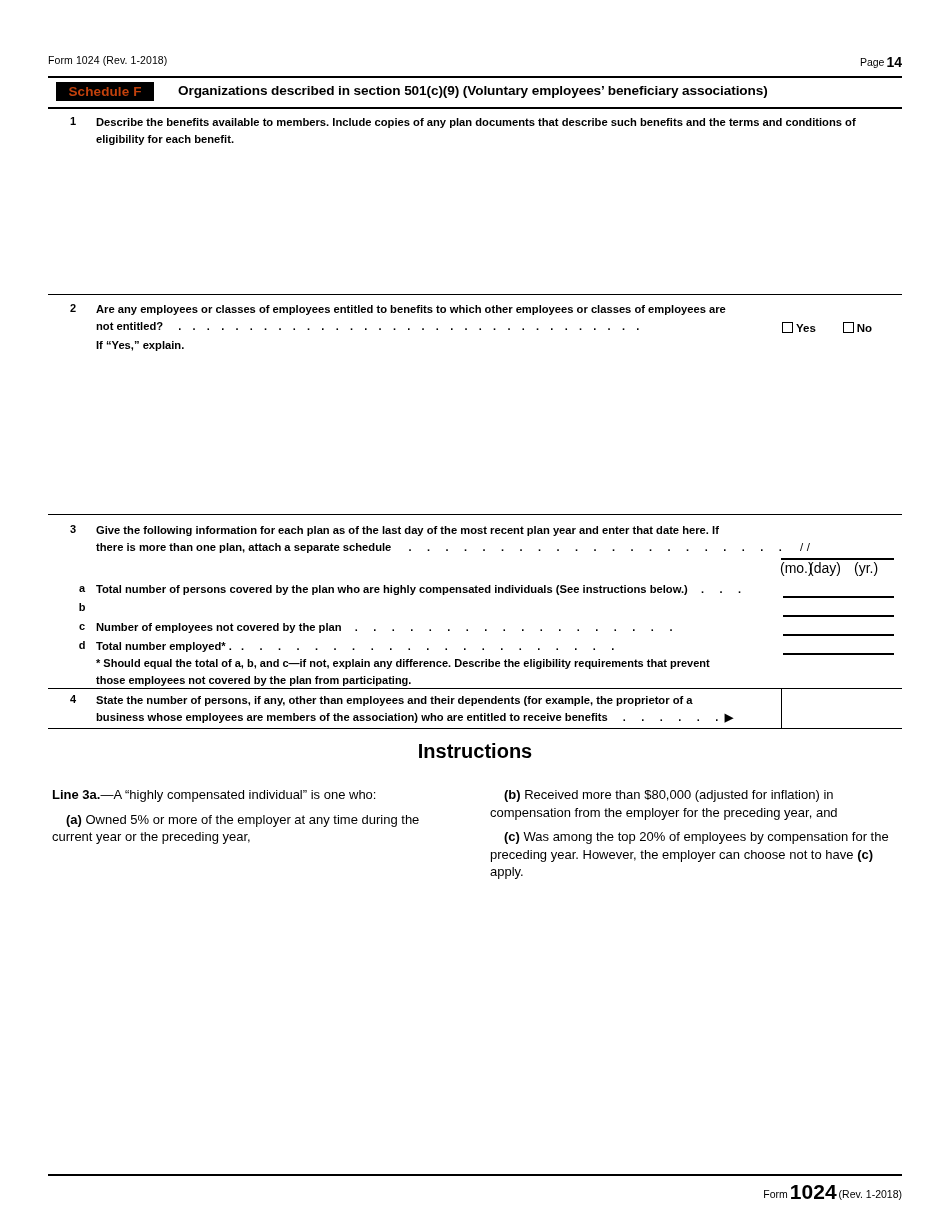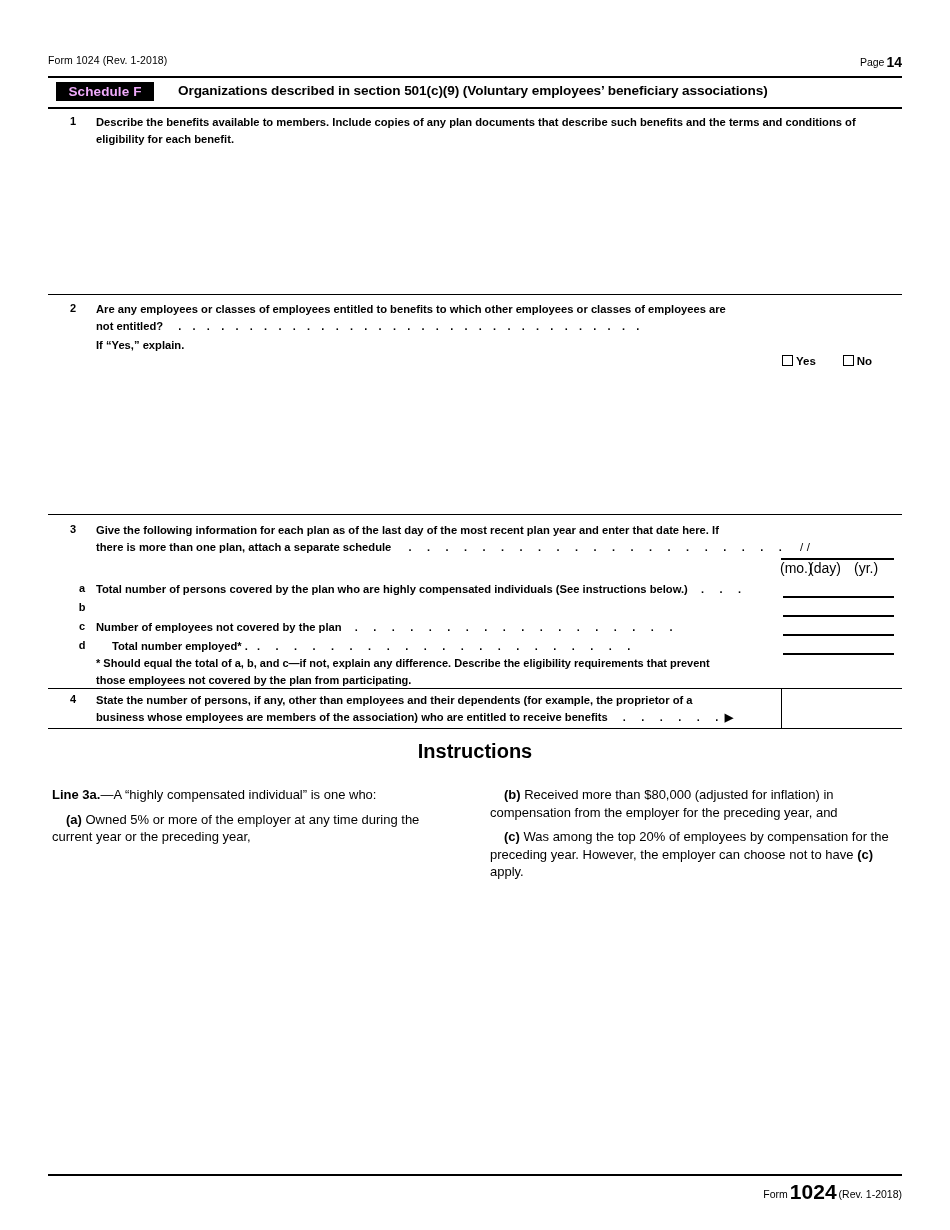--- a/index.html
+++ b/index.html
@@ -65,21 +65,21 @@
     width: 854px;
     height: 26px;
   }
   .sched-badge {
     position: absolute;
     left: 8px;
     top: 0px;
     width: 98px;
     height: 19px;
     background: #000;
-    color: #f0abfc;
+    color: #c2410c;
     font-size: 13.5px;
     font-weight: bold;
     line-height: 19px;
     text-align: center;
     letter-spacing: .1px;
   }
   .sched-title {
     position: absolute;
     left: 130px;
     top: 1px;
@@ -243,21 +243,21 @@
   <div class="hr" style="left:48px; top:294px; width:854px;"></div>
 
   <div class="qnum" style="left:66px; top:302px;">2</div>
   <div class="qtext" style="left:96px; top:301px; width:690px;">
     <span>Are any employees or classes of employees entitled to benefits to which other employees or classes of employees are</span>
   </div>
   <div class="qtext" style="left:96px; top:318px; width:700px;">
     <span>not entitled?</span>
     <span class="leader" style="margin-left:12px;">. . . . . . . . . . . . . . . . . . . . . . . . . . . . . . . . .</span>
   </div>
-  <div class="cb-group" style="left:782px; top:318px;margin-top:33px;">
+  <div class="cb-group" style="left:782px; top:318px;">
     <span class="cbox"></span><span class="cb-label">Yes</span>
     <span style="display:inline-block;width:18px;"></span>
     <span class="cbox"></span><span class="cb-label">No</span>
   </div>
   <div class="qtext" style="left:96px; top:337px;">If “Yes,” explain.</div>
   <div style="position:absolute;left:96px;top:358px;width:800px;height:145px;"></div>
 
   <div class="hr" style="left:48px; top:514px; width:854px;"></div>
 
   <div class="qnum" style="left:66px; top:523px;">3</div>
@@ -286,21 +286,21 @@
   <div class="ansline" style="left:783px; top:615px; width:111px;"></div>
 
   <div class="sub-letter" style="left:76px; top:620px;">c</div>
   <div class="qtext" style="left:96px; top:619px;">
     <span>Number of employees not covered by the plan</span>
     <span class="leader-wide" style="margin-left:10px;">. . . . . . . . . . . . . . . . . .</span>
   </div>
   <div class="ansline" style="left:783px; top:634px; width:111px;"></div>
 
   <div class="sub-letter" style="left:76px; top:639px;">d</div>
-  <div class="qtext" style="left:112px; top:638px;">
+  <div class="qtext" style="left:96px; top:638px;">
     <span>Total number employed* .</span>
     <span class="leader-wide" style="margin-left:6px;">. . . . . . . . . . . . . . . . . . . . .</span>
   </div>
   <div class="ansline" style="left:783px; top:653px; width:111px;"></div>
 
   <div class="qtext" style="left:96px; top:655px; width:700px; font-size:11px;">
     <span>* Should equal the total of </span><b>a, b,</b><span> and </span><b>c</b><span>—if not, explain any difference. Describe the eligibility requirements that prevent</span><br>
     <span>those employees not covered by the plan from participating.</span>
   </div>
 

